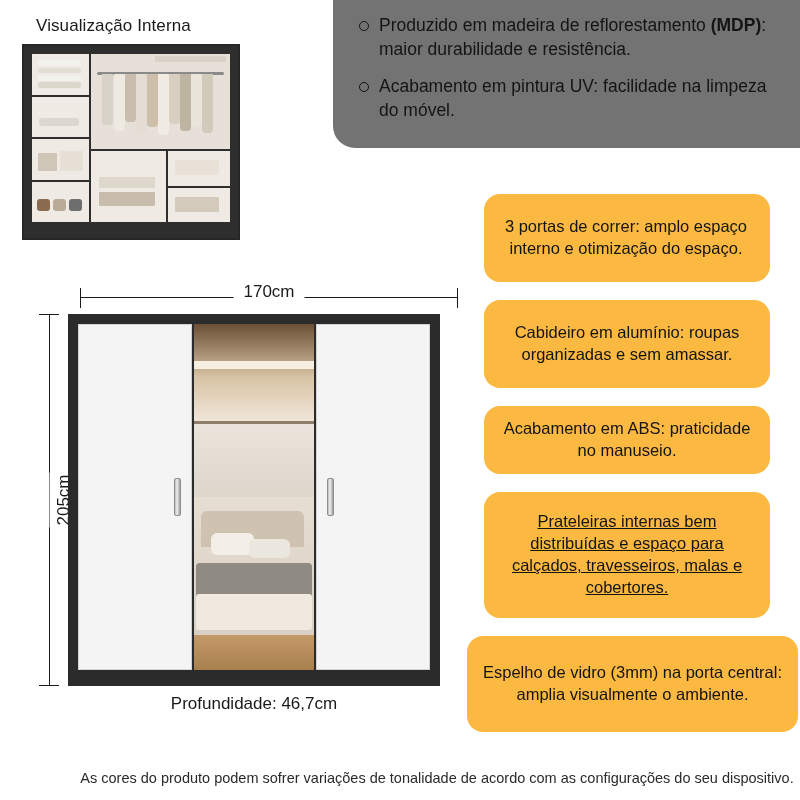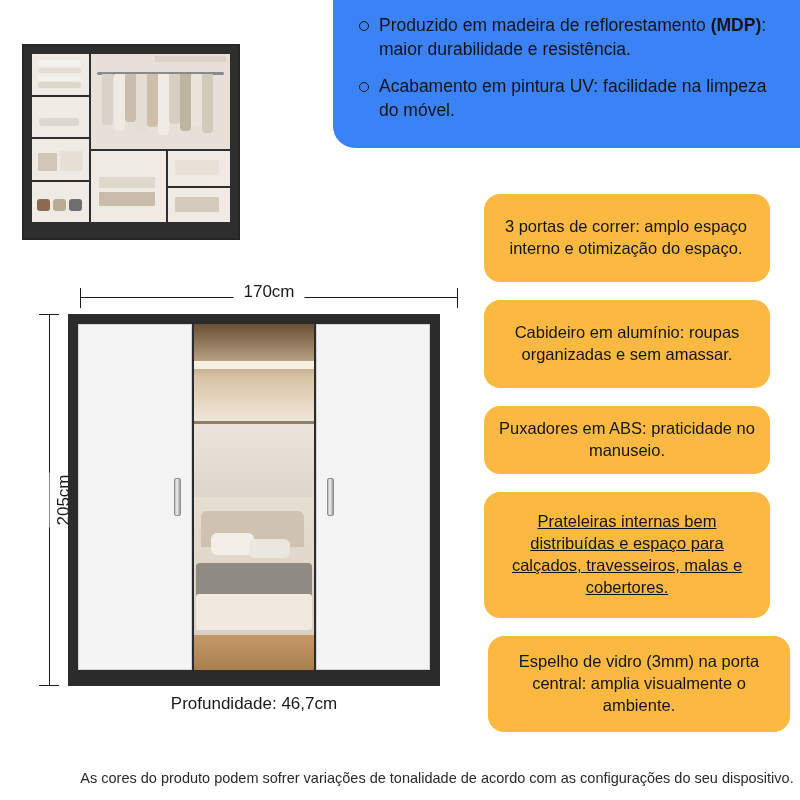--- a/index.html
+++ b/index.html
@@ -47,21 +47,21 @@
   .bshelf:last-child{border-bottom:none;}
   .lamp { position:absolute; left: 46%; right: 4px; top: 2px; height: 6px; background:#d8d2c9; }
   .towel { position: absolute; border-radius: 2px; }
   .box-item { position:absolute; border-radius:1px; }
   .viz-foot { position: absolute; left: 4px; right: 4px; bottom: 2px; height: 10px; background: #2e2e2e; }
 
   
   .purple-box {
     position: absolute; left: 333px; top: 0px;
     width: 467px; height: 148px;
-    background: #3b82f6;
+    background: #737373;
     border-radius: 0 0 0 22px;
     padding: 14px 18px 10px 22px;
   }
   .purple-list { list-style: none; margin: 0; padding: 0; }
   .purple-list li {
     position: relative;
     padding-left: 24px;
     margin-bottom: 14px;
     font-size: 17.5px;
     line-height: 1.35;
@@ -84,21 +84,21 @@
     text-align: center;
     padding: 10px 14px;
     font-size: 16.5px;
     line-height: 1.32;
     color: #141414;
   }
   #card0 { left: 484px; top: 194px;  width: 286px; height: 88px; padding-left: 12px; }
   #card1 { left: 484px; top: 300px;  width: 286px; height: 88px; }
   #card2 { left: 484px; top: 406px;  width: 286px; height: 68px; }
   #card3 { left: 484px; top: 492px;  width: 286px; height: 126px; text-decoration: underline; }
-  #card4 { left: 488px; top: 636px;  width: 302px; height: 96px; }
+  #card4 { left: 467px; top: 636px;  width: 331px; height: 96px; }
 
   
   .wardrobe-wrap { position: absolute; left: 20px; top: 270px; width: 450px; height: 430px; }
 
   .dim-top {
     position: absolute; left: 60px; top: 16px; width: 378px; height: 22px;
   }
   .dim-top .line { position: absolute; top: 11px; left: 0; right: 0; height: 1.4px; background: #1a1a1a; }
   .dim-top .cap-l, .dim-top .cap-r { position: absolute; top: 2px; width: 1.4px; height: 20px; background: #1a1a1a; }
   .dim-top .cap-l { left: 0; } .dim-top .cap-r { right: 0; }
@@ -164,20 +164,21 @@
   .footer {
     position: absolute; left: 0; bottom: 14px; width: 800px;
     text-align: center; font-size: 14.5px; color: #2a2a2a; margin-left: 37px;
   }
 </style>
 </head>
 <body>
 
 <div class="page">
 
+  <div class="viz-title">Visualização Interna</div>
 
   <div class="viz-box">
     <div class="viz-inner">
 
       <div class="viz-col-left">
         <div class="shelf">
           <div class="towel" style="left:10%;top:16%;width:76%;height:14%;background:#f3f1ec;"></div>
           <div class="towel" style="left:10%;top:34%;width:76%;height:14%;background:#e2ded6;"></div>
           <div class="towel" style="left:10%;top:52%;width:76%;height:14%;background:#f3f1ec;"></div>
           <div class="towel" style="left:10%;top:70%;width:76%;height:14%;background:#dcd6cc;"></div>
@@ -240,21 +241,21 @@
     </ul>
   </div>
 
   <div class="orange-card" id="card0">
       <span>3 portas de correr: amplo espaço interno e otimização do espaço.</span>
     </div>
   <div class="orange-card" id="card1">
       <span>Cabideiro em alumínio: roupas organizadas e sem amassar.</span>
     </div>
   <div class="orange-card" id="card2">
-      <span>Puxadores em ABS: praticidade no manuseio.</span>
+      <span>Acabamento em ABS: praticidade no manuseio.</span>
     </div>
   <div class="orange-card" id="card3">
       <span>Prateleiras internas bem distribuídas e espaço para calçados, travesseiros, malas e cobertores.</span>
     </div>
   <div class="orange-card" id="card4">
       <span>Espelho de vidro (3mm) na porta central: amplia visualmente o ambiente.</span>
     </div>
 
   <div class="wardrobe-wrap">
 

